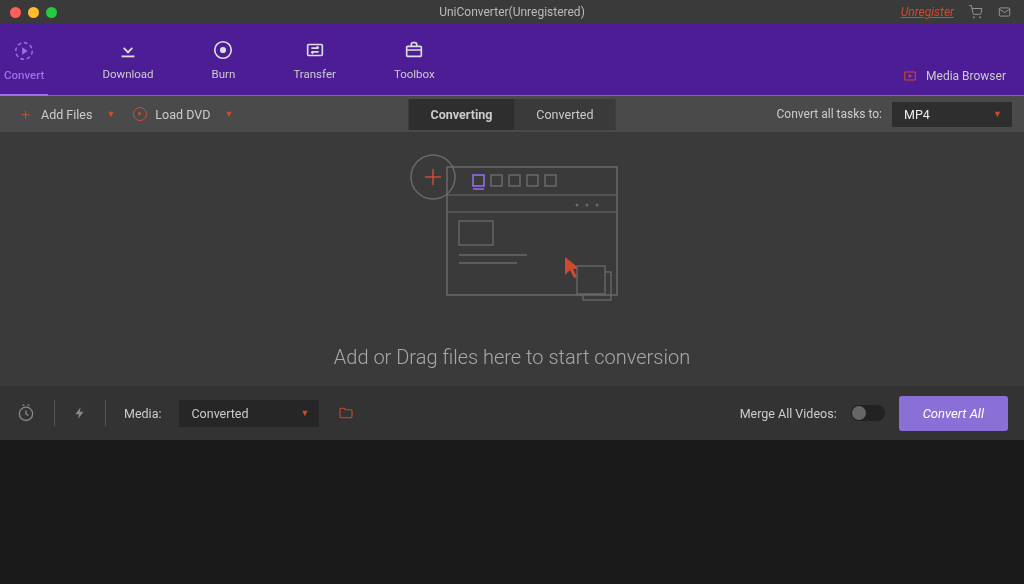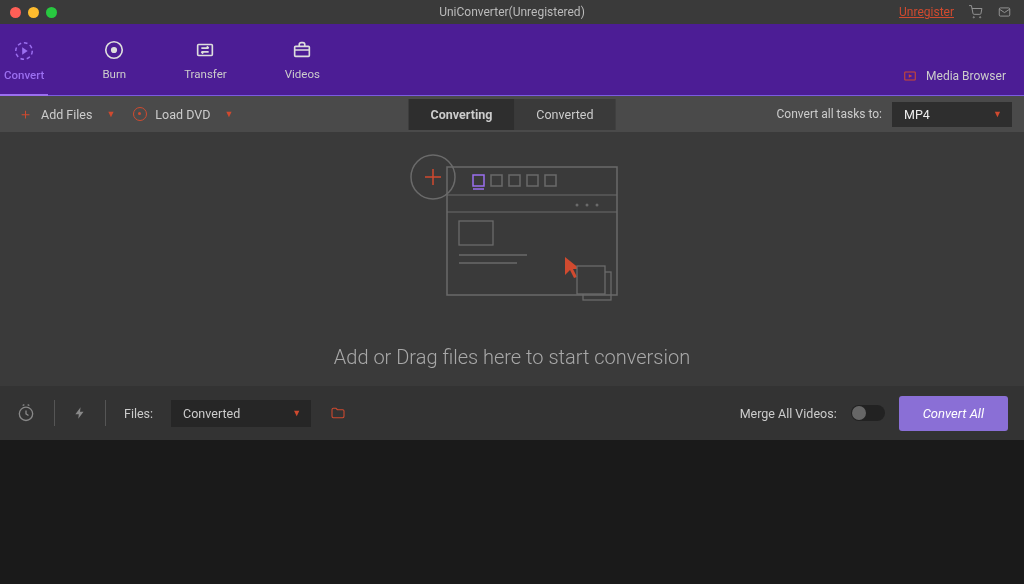--- a/index.html
+++ b/index.html
@@ -7,21 +7,21 @@
   .window { width: 1024px; height: 440px; background: #3a3a3a; border-radius: 8px; display: flex; flex-direction: column; position: relative; }
   
   
   .titlebar { height: 24px; display: flex; align-items: center; padding: 0 10px; position: relative; background: #3a3a3a; }
   .traffic-lights { display: flex; gap: 7px; }
   .dot { width: 11px; height: 11px; border-radius: 50%; }
   .dot.red { background: #ff5f57; }
   .dot.yellow { background: #febc2e; }
   .dot.green { background: #28c840; }
   .window-title { position: absolute; left: 0; right: 0; text-align: center; font-size: 12px; color: #bbb; pointer-events: none; }
-  .titlebar-right { position: absolute; right: 12px; display: flex; align-items: flex-end; gap: 14px; }
+  .titlebar-right { position: absolute; right: 12px; display: flex; align-items: flex-end; gap: 14px; font-style: italic; }
   .unregister { color: #d04a2f; font-size: 12px; text-decoration: underline; cursor: pointer; }
   .titlebar-icon { color: #999; cursor: pointer; }
 
   
   .topnav { height: 72px; display: flex; align-items: center; justify-content: flex-start; gap: 50px; border-bottom: 1px solid #7b5ce0; position: relative; background: #4c1d95; }
   .nav-item { display: flex; flex-direction: column; align-items: center; gap: 6px; cursor: pointer; padding: 6px 4px; }
   .nav-item .nav-icon { width: 22px; height: 22px; display:flex; align-items:center; justify-content:center; color: #ddd; }
   .nav-item .nav-label { font-size: 11.5px; color: #ccc; }
   .nav-item.active .nav-icon { color: #9b6ff0; }
   .nav-item.active .nav-label { color: #9b6ff0; font-weight: 500; }
@@ -101,20 +101,29 @@
       <span class="nav-icon">
         <svg width="24" height="24" viewBox="0 0 24 24" fill="none" stroke="currentColor" stroke-width="1.6">
             <circle cx="12" cy="12" r="9" stroke-dasharray="4 3"></circle>
             <polygon points="10,8 16,12 10,16" fill="currentColor" stroke="none"></polygon>
           </svg>
       </span>
       <span class="nav-label">Convert</span>
     </div>
     <div class="nav-item">
       <span class="nav-icon">
+        <svg width="22" height="22" viewBox="0 0 24 24" fill="currentColor">
+            <path d="M12 3v10l-4-4-1.4 1.4L12 16l5.4-5.6L16 9l-4 4V3h0z"></path>
+            <rect x="5" y="18" width="14" height="2"></rect>
+          </svg>
+      </span>
+      <span class="nav-label">Download</span>
+    </div>
+    <div class="nav-item">
+      <span class="nav-icon">
         <svg width="22" height="22" viewBox="0 0 24 24" fill="none" stroke="currentColor" stroke-width="1.8">
             <circle cx="12" cy="12" r="9"></circle>
             <circle cx="12" cy="12" r="2.5" fill="currentColor"></circle>
           </svg>
       </span>
       <span class="nav-label">Burn</span>
     </div>
     <div class="nav-item">
       <span class="nav-icon">
         <svg width="22" height="22" viewBox="0 0 24 24" fill="none" stroke="currentColor" stroke-width="1.8">
@@ -124,21 +133,21 @@
       </span>
       <span class="nav-label">Transfer</span>
     </div>
     <div class="nav-item">
       <span class="nav-icon">
         <svg width="22" height="22" viewBox="0 0 24 24" fill="none" stroke="currentColor" stroke-width="1.8">
             <rect x="4" y="8" width="16" height="11" rx="1"></rect>
             <path d="M9 8V6a2 2 0 0 1 2-2h2a2 2 0 0 1 2 2v2M4 12h16"></path>
           </svg>
       </span>
-      <span class="nav-label">Videos</span>
+      <span class="nav-label">Toolbox</span>
     </div>
     <div class="media-browser">
       <span class="mb-icon">
         <svg width="16" height="14" viewBox="0 0 24 24" fill="none" stroke="currentColor" stroke-width="1.8">
             <rect x="3" y="5" width="18" height="14" rx="1"></rect>
             <polygon points="10,9 16,12 10,15" fill="currentColor" stroke="none"></polygon>
           </svg>
       </span>
       <span>Media Browser</span>
     </div>
@@ -213,21 +222,21 @@
           <path d="M12 9v4l3 2M8 3l2-1M16 3l-2-1"></path>
         </svg>
     </span>
     <div class="bb-sep"></div>
     <span class="bb-icon">
       <svg width="14" height="20" viewBox="0 0 24 24" fill="currentColor">
           <path d="M13 2L4 14h6l-1 8 9-12h-6l1-8z"></path>
         </svg>
     </span>
     <div class="bb-sep"></div>
-    <span class="output-label">Files:</span>
+    <span class="output-label">Media:</span>
     <div class="output-select">
       <span>Converted</span>
       <span class="sel-chev">▼</span>
     </div>
     <span class="folder-icon">
       <svg width="18" height="16" viewBox="0 0 24 24" fill="none" stroke="currentColor" stroke-width="1.6">
           <path d="M3 7a2 2 0 0 1 2-2h4l2 2h8a2 2 0 0 1 2 2v8a2 2 0 0 1-2 2H5a2 2 0 0 1-2-2V7z"></path>
         </svg>
     </span>
     <div class="bb-right">

